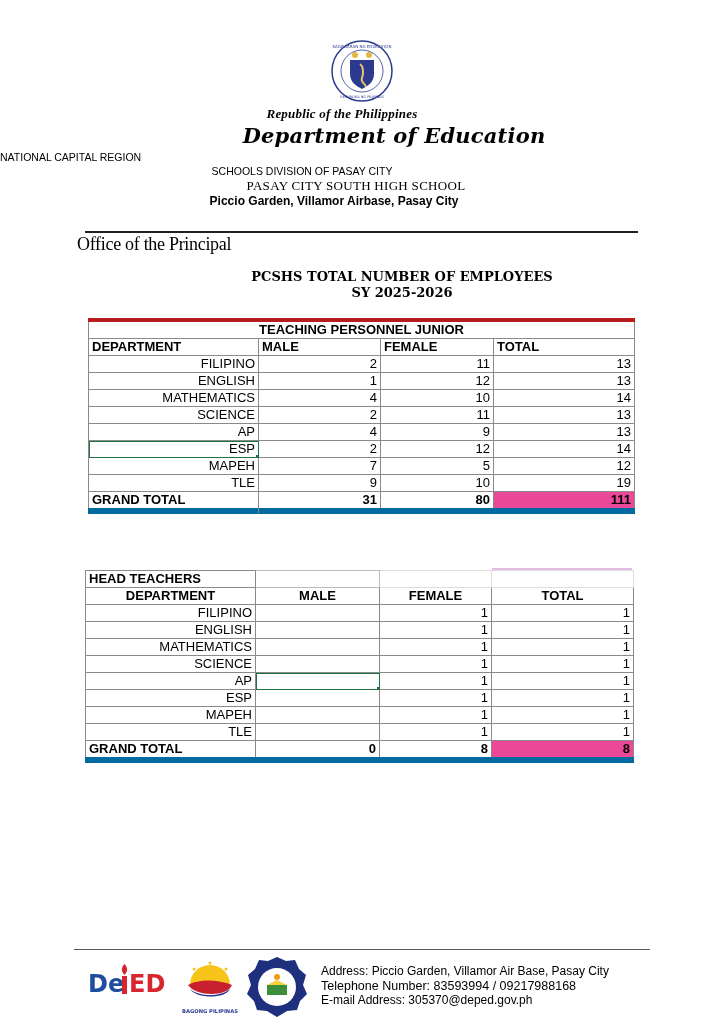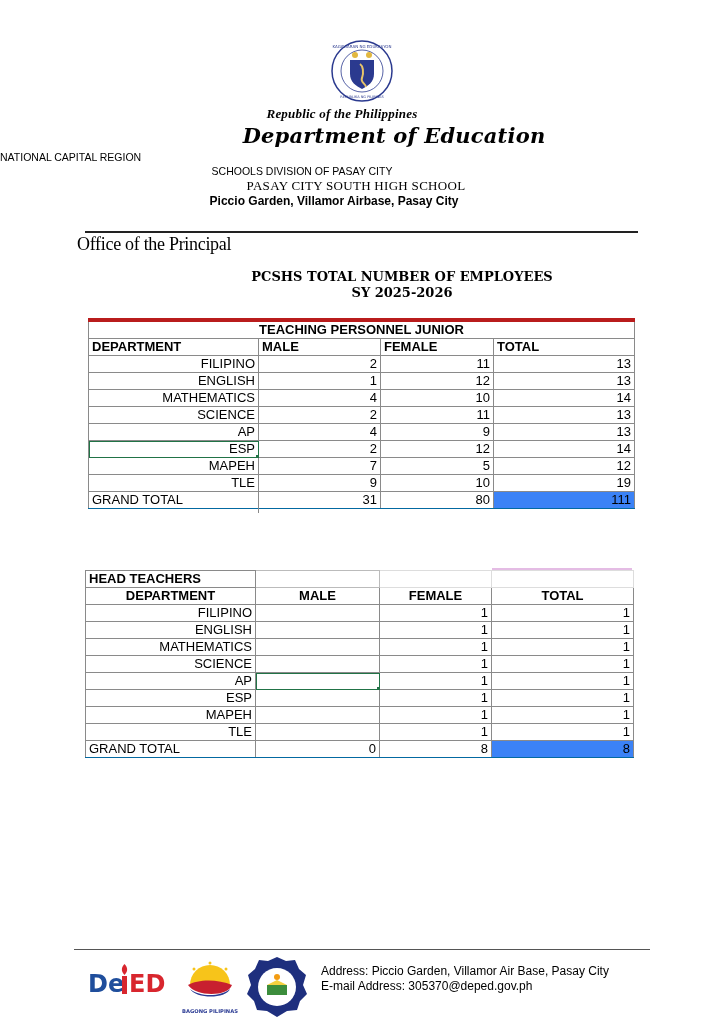--- a/index.html
+++ b/index.html
@@ -19,22 +19,22 @@
 
   .doc-title { position: absolute; left: 0; width: 724px; top: 269px; text-align: center; font-family: "DejaVu Serif", serif; font-weight: bold; font-size: 13px; line-height: 16px; padding-left: 40px; }
 
   
   table.sheet { position: absolute; border-collapse: collapse; font-family: "Liberation Sans", sans-serif; font-size: 13px; table-layout: fixed; }
   table.sheet td { border: 1px solid #8a8a8a; padding: 0 3px; height: 16px; line-height: 16px; white-space: nowrap; overflow: hidden; }
   table.sheet td.num { text-align: right; }
   table.sheet td.dept { text-align: right; }
   table.sheet td.hdr { font-weight: bold; }
   table.sheet td.center { text-align: center; }
-  table.sheet tr.total td { font-weight: normal; border-bottom: 1px solid #0369a1; margin-top: 37px; }
-  table.sheet td.pink { background: #3b82f6; }
+  table.sheet tr.total td { font-weight: bold; border-bottom: 6px solid #0369a1; margin-top: 37px; }
+  table.sheet td.pink { background: #ec4899; }
   table.sheet td.sel { outline: 1px solid #217346; outline-offset: -1px; position: relative; }
   table.sheet td.sel::after { content: ""; position: absolute; right: -2px; bottom: -2px; width: 4px; height: 4px; background: #217346; }
   table.sheet td.title { text-align: center; font-weight: bold; font-size: 13px; border-top: 4px solid #b91c1c; }
 
   #t1 { left: 88px; top: 318px; width: 546px; }
   #t2 { left: 85px; top: 570px; width: 548px; }
 
   .faint-grid { position: absolute; background: #d8d8d8; }
 
   
@@ -251,14 +251,15 @@
 <svg class="logo-school" viewBox="0 0 64 64">
   <polygon points="32,2 41,6 50,5 54,14 61,20 58,30 62,39 55,46 52,55 42,56 32,62 22,56 12,55 9,46 2,39 6,30 3,20 10,14 14,5 23,6" fill="#1e2f7e"></polygon>
   <circle cx="32" cy="32" r="19" fill="#ffffff"></circle>
   <rect x="22" y="30" width="20" height="10" fill="#3c8d3c"></rect>
   <path d="M22 30 l10 -5 l10 5" fill="#f4d03f"></path>
   <circle cx="32" cy="22" r="3" fill="#f39c12"></circle>
 </svg>
 
 <div class="footer-text">
   <div>Address: Piccio Garden, Villamor Air Base, Pasay City</div>
+  <div class="tel">Telephone Number:  83593994 / 09217988168</div>
   <div>E-mail Address: 305370@deped.gov.ph</div>
 </div>
 
 </body></html>

